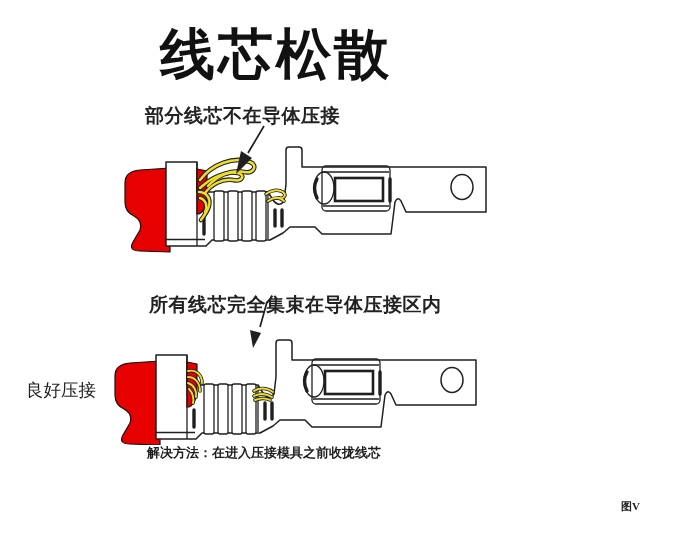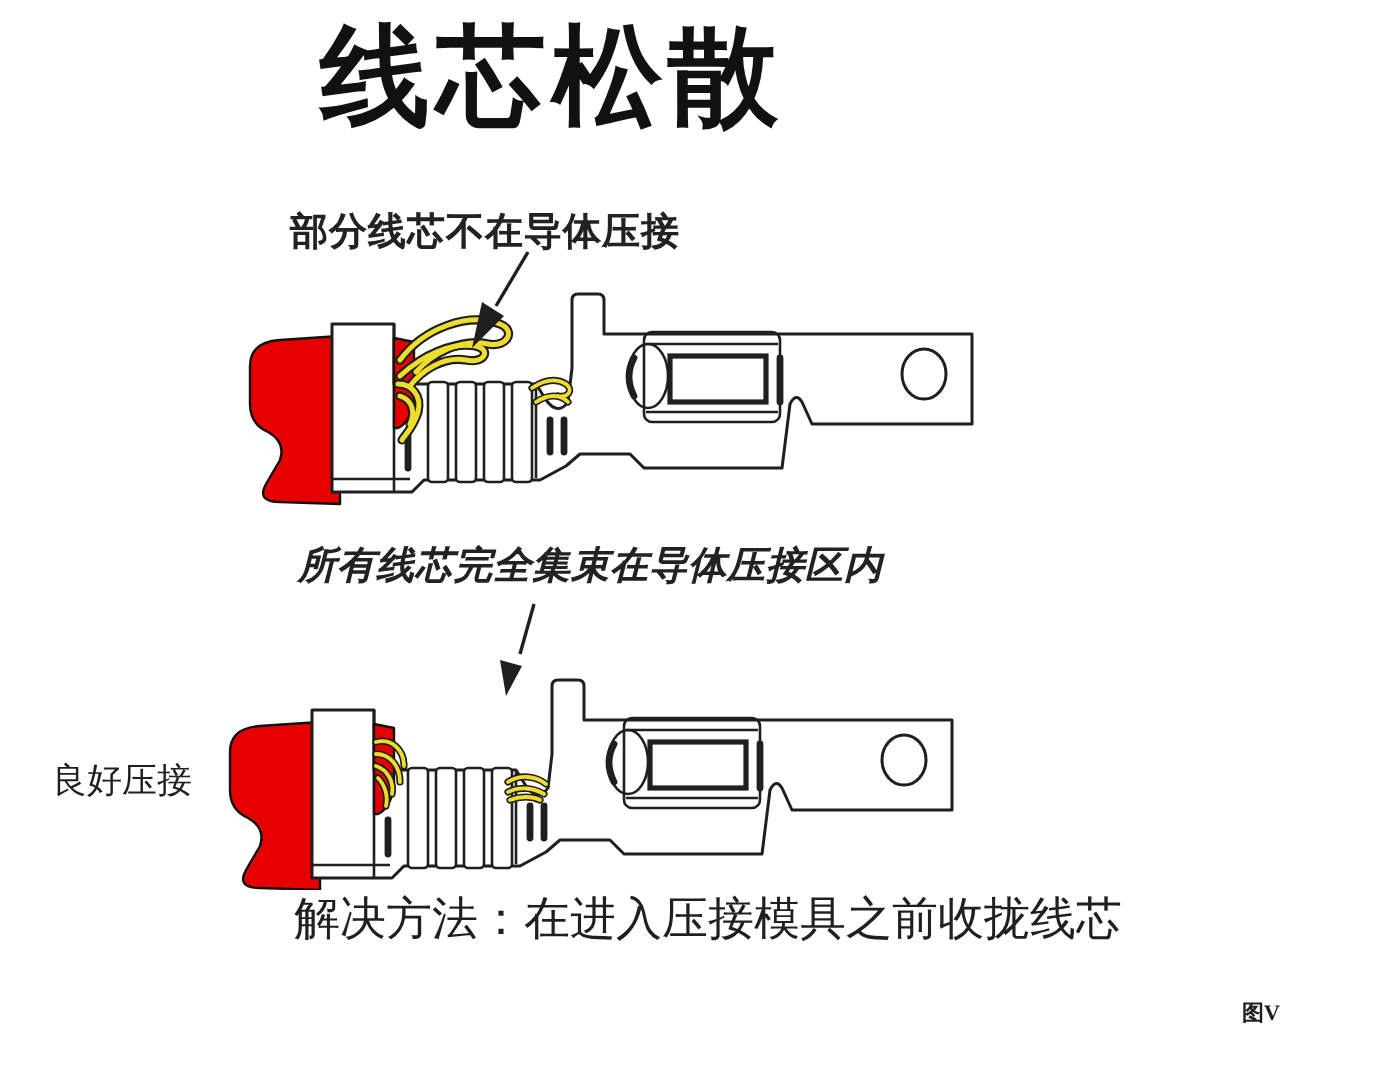--- a/index.html
+++ b/index.html
@@ -13,32 +13,32 @@
     position:relative;
     width:688px;height:537px;
     background:var(--bg);
     margin:0 auto;
     overflow:hidden;
     font-family:"Liberation Sans","DejaVu Sans",sans-serif;
     color:var(--ink);
   }
   .abs{position:absolute;}
   #page-title{
-    left:160px;top:2px;
+    left:160px;top:18px;
     font-size:55px;font-weight:700;letter-spacing:3px;
     color:#111;white-space:nowrap;
   }
   .caption{
     font-size:19px;font-weight:700;color:#222;
     white-space:nowrap;letter-spacing:0.5px;
   }
   #caption-top{left:145px;top:103px;}
-  #caption-bottom{left:149px;top:270px;font-style:italic;}
+  #caption-bottom{left:149px;top:292px;}
   #label-good-crimp{left:26px;top:378px;font-size:17.5px;font-weight:400;white-space:nowrap;}
-  #solution-text{left:147px;top:444px;font-size:23px;font-weight:400;white-space:nowrap;}
+  #solution-text{left:147px;top:444px;font-size:13px;font-weight:700;white-space:nowrap;}
   #figure-label{left:621px;top:499px;font-size:11px;font-weight:700;font-family:"Liberation Serif","DejaVu Serif",serif;}
   svg{display:block;}
   .body-fill{fill:#ffffff;stroke:var(--ink);stroke-width:1.5;stroke-linejoin:round;}
   .red-fill{fill:var(--red);stroke:#111;stroke-width:1.2;stroke-linejoin:round;}
   .detail{fill:none;stroke:var(--ink);stroke-width:1.3;}
   .bold-detail{fill:none;stroke:var(--ink);stroke-width:3.4;stroke-linecap:round;}
   .rib{fill:#ffffff;stroke:var(--ink);stroke-width:1.3;}
   .strand-under{fill:none;stroke:var(--ink);stroke-width:4.6;stroke-linecap:round;}
   .strand-over{fill:none;stroke:var(--yellow);stroke-width:2.5;stroke-linecap:round;}
   .strand-under.thin{stroke-width:3.6;}

